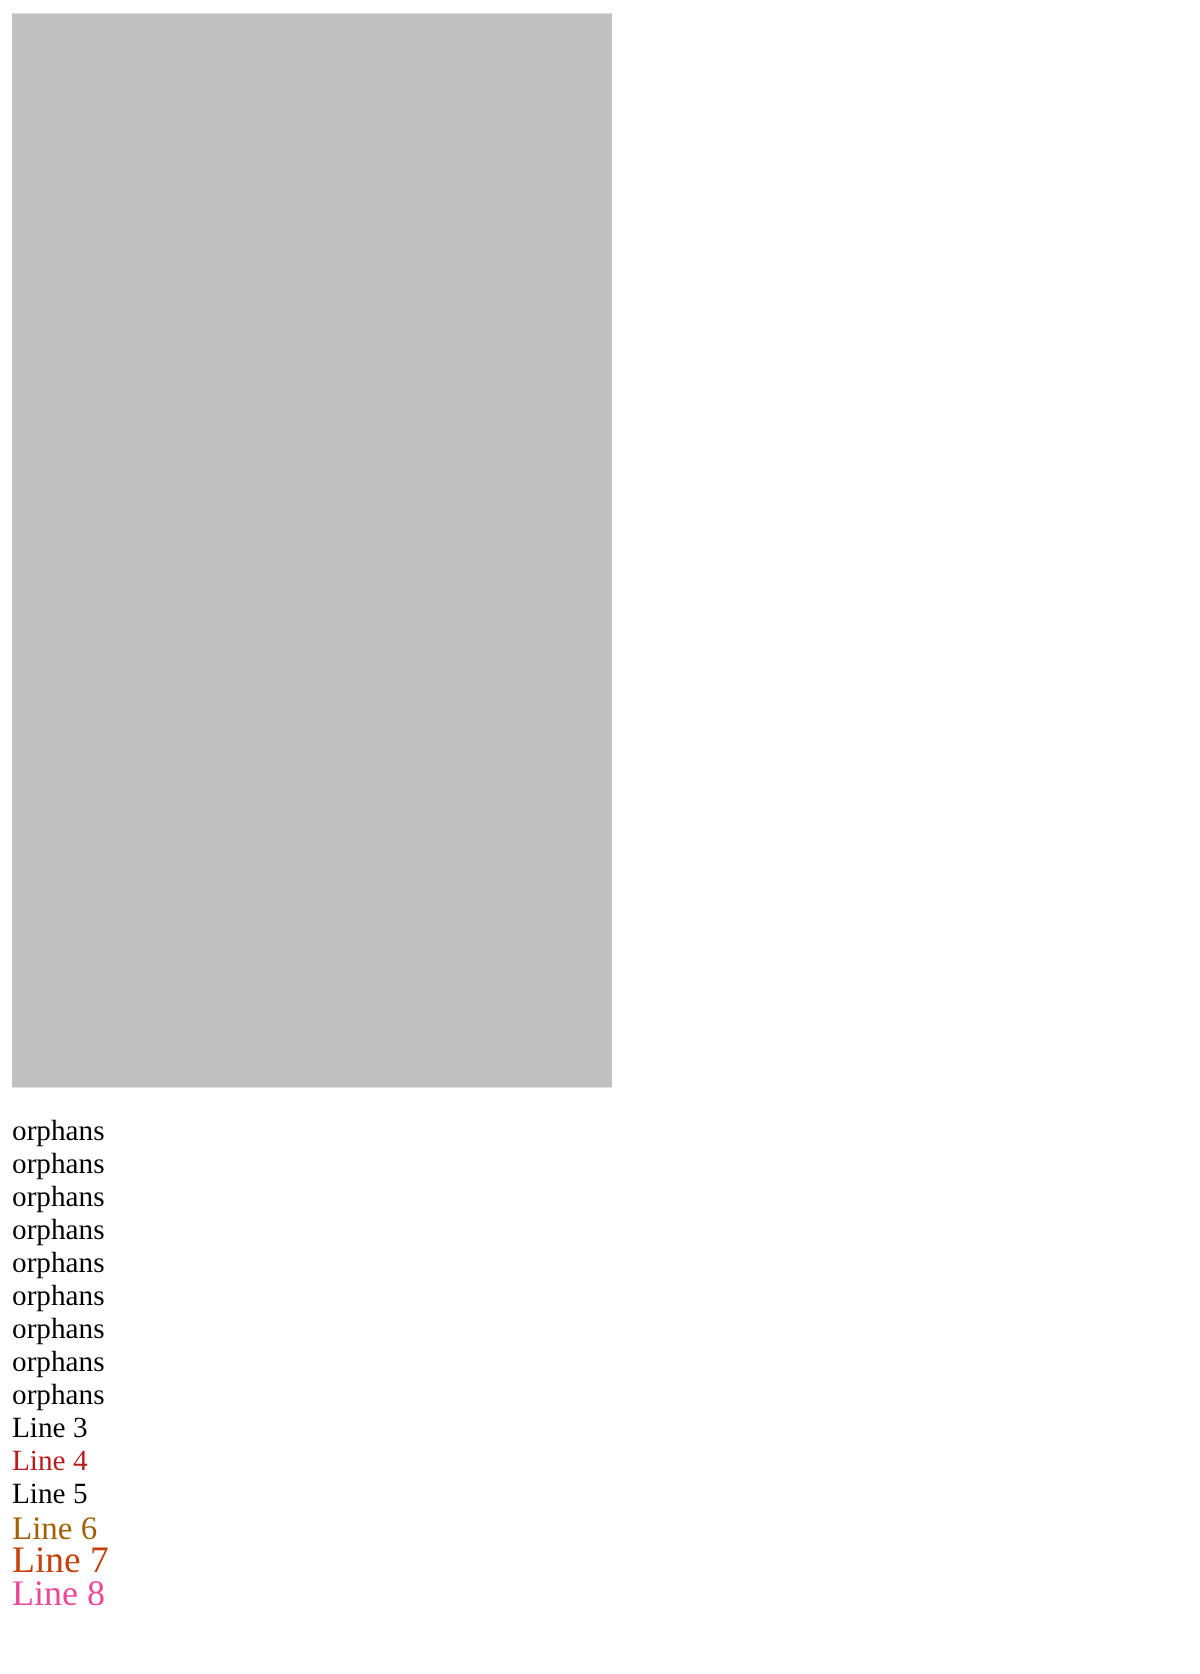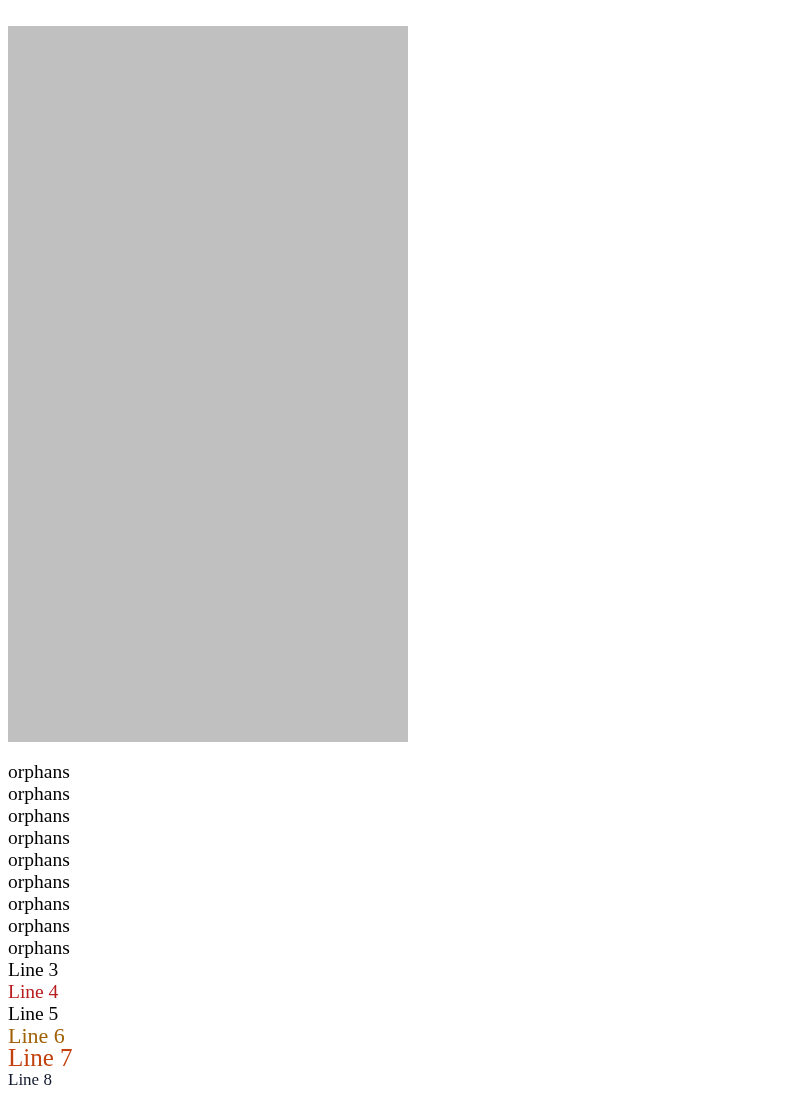--- a/index.html
+++ b/index.html
@@ -48,36 +48,36 @@
     font-size: 19.5px;
     line-height: 22px;
     color: #000000;
     white-space: pre;
     letter-spacing: 0;
   }
 </style>
 </head>
 <body style="width: 800px; height: 1116px; background: rgb(255, 255, 255);">
 
-<div id="page-root" style="width: 800px; height: 1048px; margin-top: 17px;">
+<div id="page-root" style="width: 800px; height: 1048px;">
 
   <div class="block-element" style="left: 8px; top: 9px; width: 400px; height: 716px; background-color: rgb(192, 192, 192);"></div>
 
   <div class="text-flow" style="left: 8px; top: 744px;">
 
   <div class="text-line" style="line-height: 22px; font-size: 19.5px; color: rgb(0, 0, 0);">orphans</div>
       <div class="text-line" style="line-height: 22px; font-size: 19.5px; color: rgb(0, 0, 0);">orphans</div>
       <div class="text-line" style="line-height: 22px; font-size: 19.5px; color: rgb(0, 0, 0);">orphans</div>
       <div class="text-line" style="line-height: 22px; font-size: 19.5px; color: rgb(0, 0, 0);">orphans</div>
       <div class="text-line" style="line-height: 22px; font-size: 19.5px; color: rgb(0, 0, 0);">orphans</div>
       <div class="text-line" style="line-height: 22px; font-size: 19.5px; color: rgb(0, 0, 0);">orphans</div>
       <div class="text-line" style="line-height: 22px; font-size: 19.5px; color: rgb(0, 0, 0);">orphans</div>
       <div class="text-line" style="line-height: 22px; font-size: 19.5px; color: rgb(0, 0, 0);">orphans</div>
       <div class="text-line" style="line-height: 22px; font-size: 19.5px; color: rgb(0, 0, 0);">orphans</div>
       <div class="text-line" style="line-height: 22px; font-size: 19.5px; color: #000000;">Line 3</div>
       <div class="text-line" style="line-height: 22px; font-size: 19.5px; color: #b91c1c;">Line 4</div>
       <div class="text-line" style="line-height: 22px; font-size: 19.5px; color: rgb(0, 0, 0);">Line 5</div>
       <div class="text-line" style="line-height: 22px; font-size: 22px; color: #a16207;">Line 6</div>
       <div class="text-line" style="line-height: 22px; font-size: 25px; color: #c2410c;">Line 7</div>
-      <div class="text-line" style="line-height: 22px; font-size: 17px; color: #0f172a;">Line 8</div>
+      <div class="text-line" style="line-height: 22px; font-size: 24px; color: #ec4899;">Line 8</div>
     </div>
 
 </div>
 
 </body></html>

